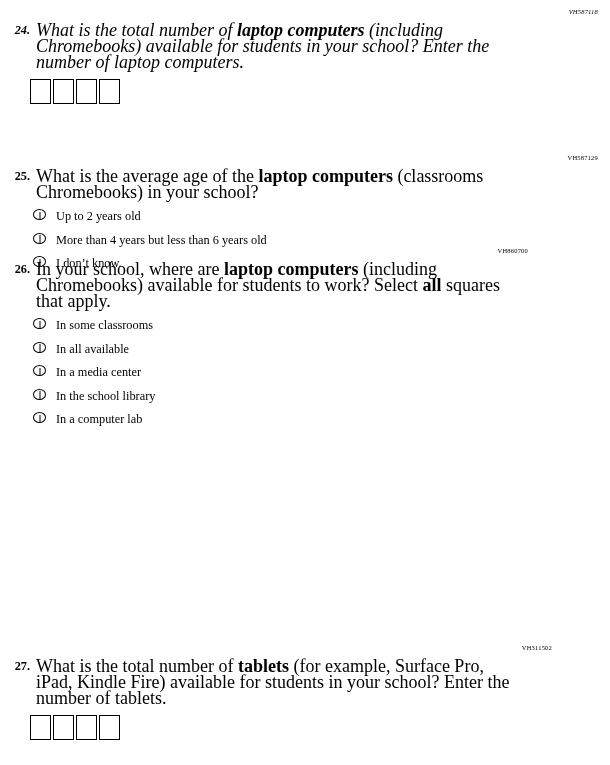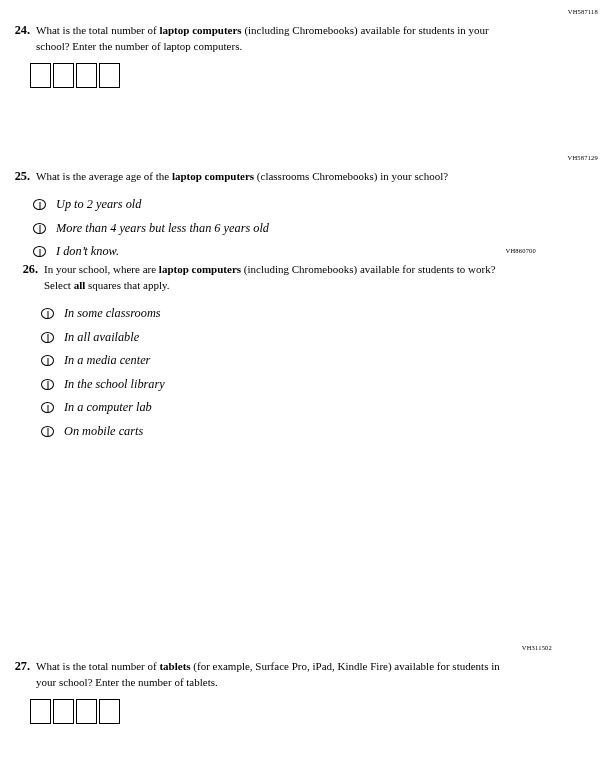--- a/index.html
+++ b/index.html
@@ -43,21 +43,21 @@
     width: 30px;
     min-width: 30px;
     text-align: right;
     padding-right: 6px;
     font-size: 12.3px;
     font-weight: bold;
     font-family: "Liberation Serif", serif;
     line-height: 16px;
   }
   .qtext {
-    font-size: 11px;
+    font-size: 18px;
     line-height: 16px;
     font-family: "Liberation Serif", serif;
     max-width: 480px;
   }
   .qtext b {
     font-weight: bold;
   }
   .boxes {
     display: flex;
     margin-left: 30px;
@@ -70,23 +70,21 @@
     margin-right: 2px;
     background: #fff;
     box-sizing: border-box;
   }
   .options {
     margin-left: 30px;
     margin-top: 9px;
   }
   .opt {
     display: flex;
-    align-items: center;
     height: 23.5px;
-    font-style: italic;
   }
   .bubble {
     width: 13px;
     height: 11px;
     border: 1px solid #000;
     border-radius: 50% / 50%;
     margin-right: 10px;
     margin-left: 3px;
     position: relative;
     box-sizing: border-box;
@@ -122,25 +120,25 @@
     content: "";
     position: absolute;
     left: 50%;
     top: 1.5px;
     width: 1px;
     height: 7.5px;
     background: #000;
     transform: translateX(-50%);
   }
   
-  #q24 { position: absolute; top: 22px; left: 0; width: 610px; }
+  #q24 { position: absolute; top: 22px; left: 0; width: 610px; font-style: italic; }
   #q24 .qcode { top: -14px; }
   #q25 { position: absolute; top: 168px; left: 0; width: 610px; }
   #q25 .qcode { top: -14px; }
-  #q26 { position: absolute; top: 261px; left: 8px; width: 540px; }
+  #q26 { position: absolute; top: 261px; left: 0; width: 540px; }
   #q26 .qcode { top: -14px; }
   #q27 { position: absolute; top: 658px; left: 0; width: 564px; }
   #q27 .qcode { top: -14px; }
 </style>
 </head>
 <body>
 
 <div class="page">
 
   <div class="qblock" id="q24">
@@ -205,24 +203,20 @@
         <span class="opt-label">In a media center</span>
       </div>
       <div class="opt">
         <span class="sq"></span>
         <span class="opt-label">In the school library</span>
       </div>
       <div class="opt">
         <span class="sq"></span>
         <span class="opt-label">In a computer lab</span>
       </div>
-      <div class="opt">
-        <span class="sq"></span>
-        <span class="opt-label">On mobile carts</span>
-      </div>
     </div>
   </div>
 
   <div class="qblock" id="q27">
     <div class="qcode">VH311502</div>
     <div class="qrow">
       <div class="qnum">27.</div>
       <div class="qtext">
         <span>What is the total number of </span><b>tablets</b><span> (for example, Surface Pro, iPad, Kindle Fire) available for students in your school? Enter the number of tablets.</span>
       </div>

